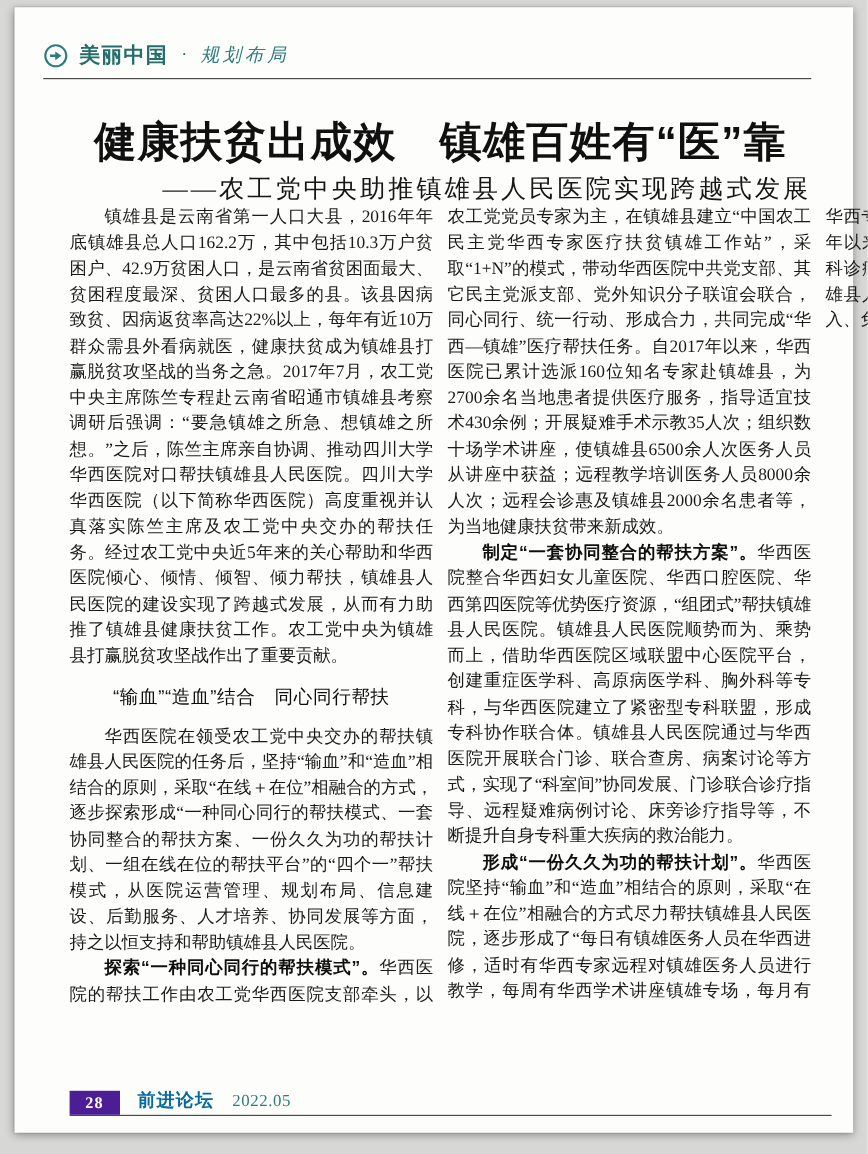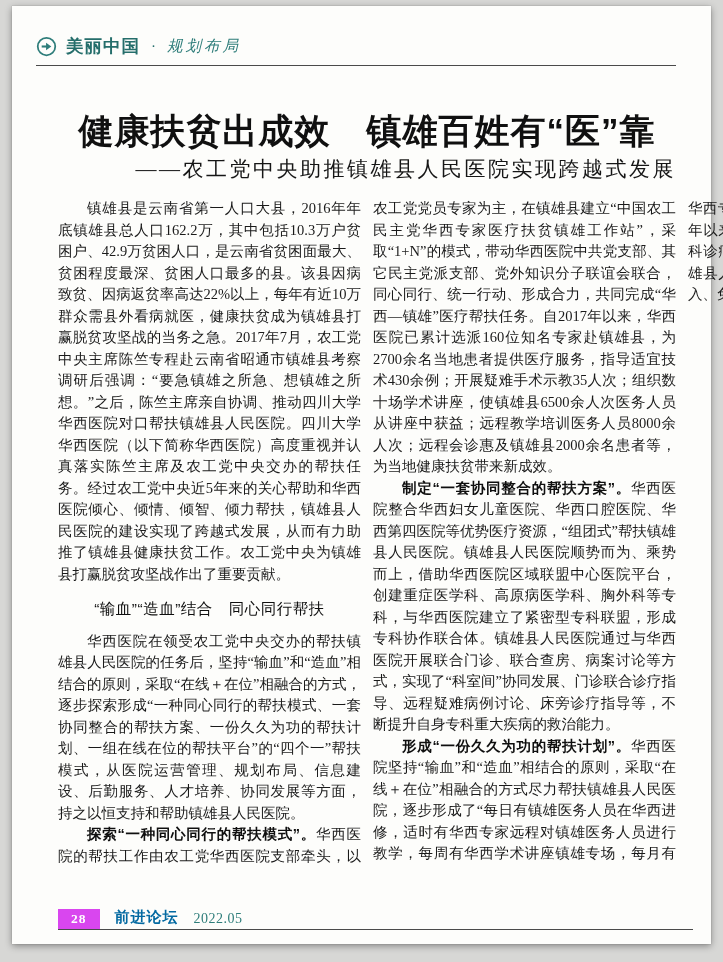--- a/index.html
+++ b/index.html
@@ -28,37 +28,37 @@
   .brand{
     font-family:Liberation Serif, serif;
     font-weight:700;font-size:17.5px;color:#256e6b;letter-spacing:1px;
   }
   .middot{color:#256e6b;font-size:15px;margin:0 2px;}
   .section-name{
     font-size:15.5px;color:#2e7d7a;letter-spacing:3px;font-style:italic;
   }
   
   .title{
-    margin-top:43px;text-align:center;
+    margin-top:31px;text-align:center;
     font-family:"Liberation Sans","DejaVu Sans",sans-serif;
     font-weight:700;font-size:35px;color:#101010;
     letter-spacing:1px;line-height:1.25;
   }
   .subtitle{
     margin-top:3px;text-align:right;
     font-size:21px;color:#161616;letter-spacing:2.5px;line-height:1.3;
   }
   .author{
     margin-top:17px;text-align:center;
     font-family:"Liberation Sans","DejaVu Sans",sans-serif;
     font-weight:700;font-size:15px;color:#111;letter-spacing:2px;
   }
   
   .cols{
-    margin-top:15px;height:678px;
+    height:678px;
     column-count:2;column-gap:12px;column-fill:auto;
     font-size:14.5px;line-height:21.5px;color:#1a1a1a;
     text-align:justify;
   }
   .cols p{margin:0;text-indent:2em;}
   .lead{
     font-family:"Liberation Sans","DejaVu Sans",sans-serif;
     font-weight:700;color:#0f0f0f;
   }
   .subhead{
@@ -66,21 +66,21 @@
     font-weight:400;font-size:15.5px;color:#0f0f0f;
     text-align:center;margin:13px 0 11px;letter-spacing:.5px;
   }
   
   .ftr{
     position:absolute;left:46px;right:18px;bottom:14px;
     display:flex;align-items:flex-end;gap:15px;
     border-bottom:1.5px solid #4a4a4a;
   }
   .pagebox{
-    background:#d946ef;color:#fff;
+    background:#4c1d95;color:#fff;
     font-weight:700;font-size:13.5px;line-height:1;
     padding:3px 13px 4px;letter-spacing:1px;
   }
   .journal{
     font-family:"Liberation Sans","DejaVu Sans",sans-serif;
     font-weight:700;font-size:15px;color:#0369a1;
     padding-bottom:2px;letter-spacing:1px;
   }
   .issue{
     font-size:14px;color:#2e7d7a;padding-bottom:2px;letter-spacing:.5px;

